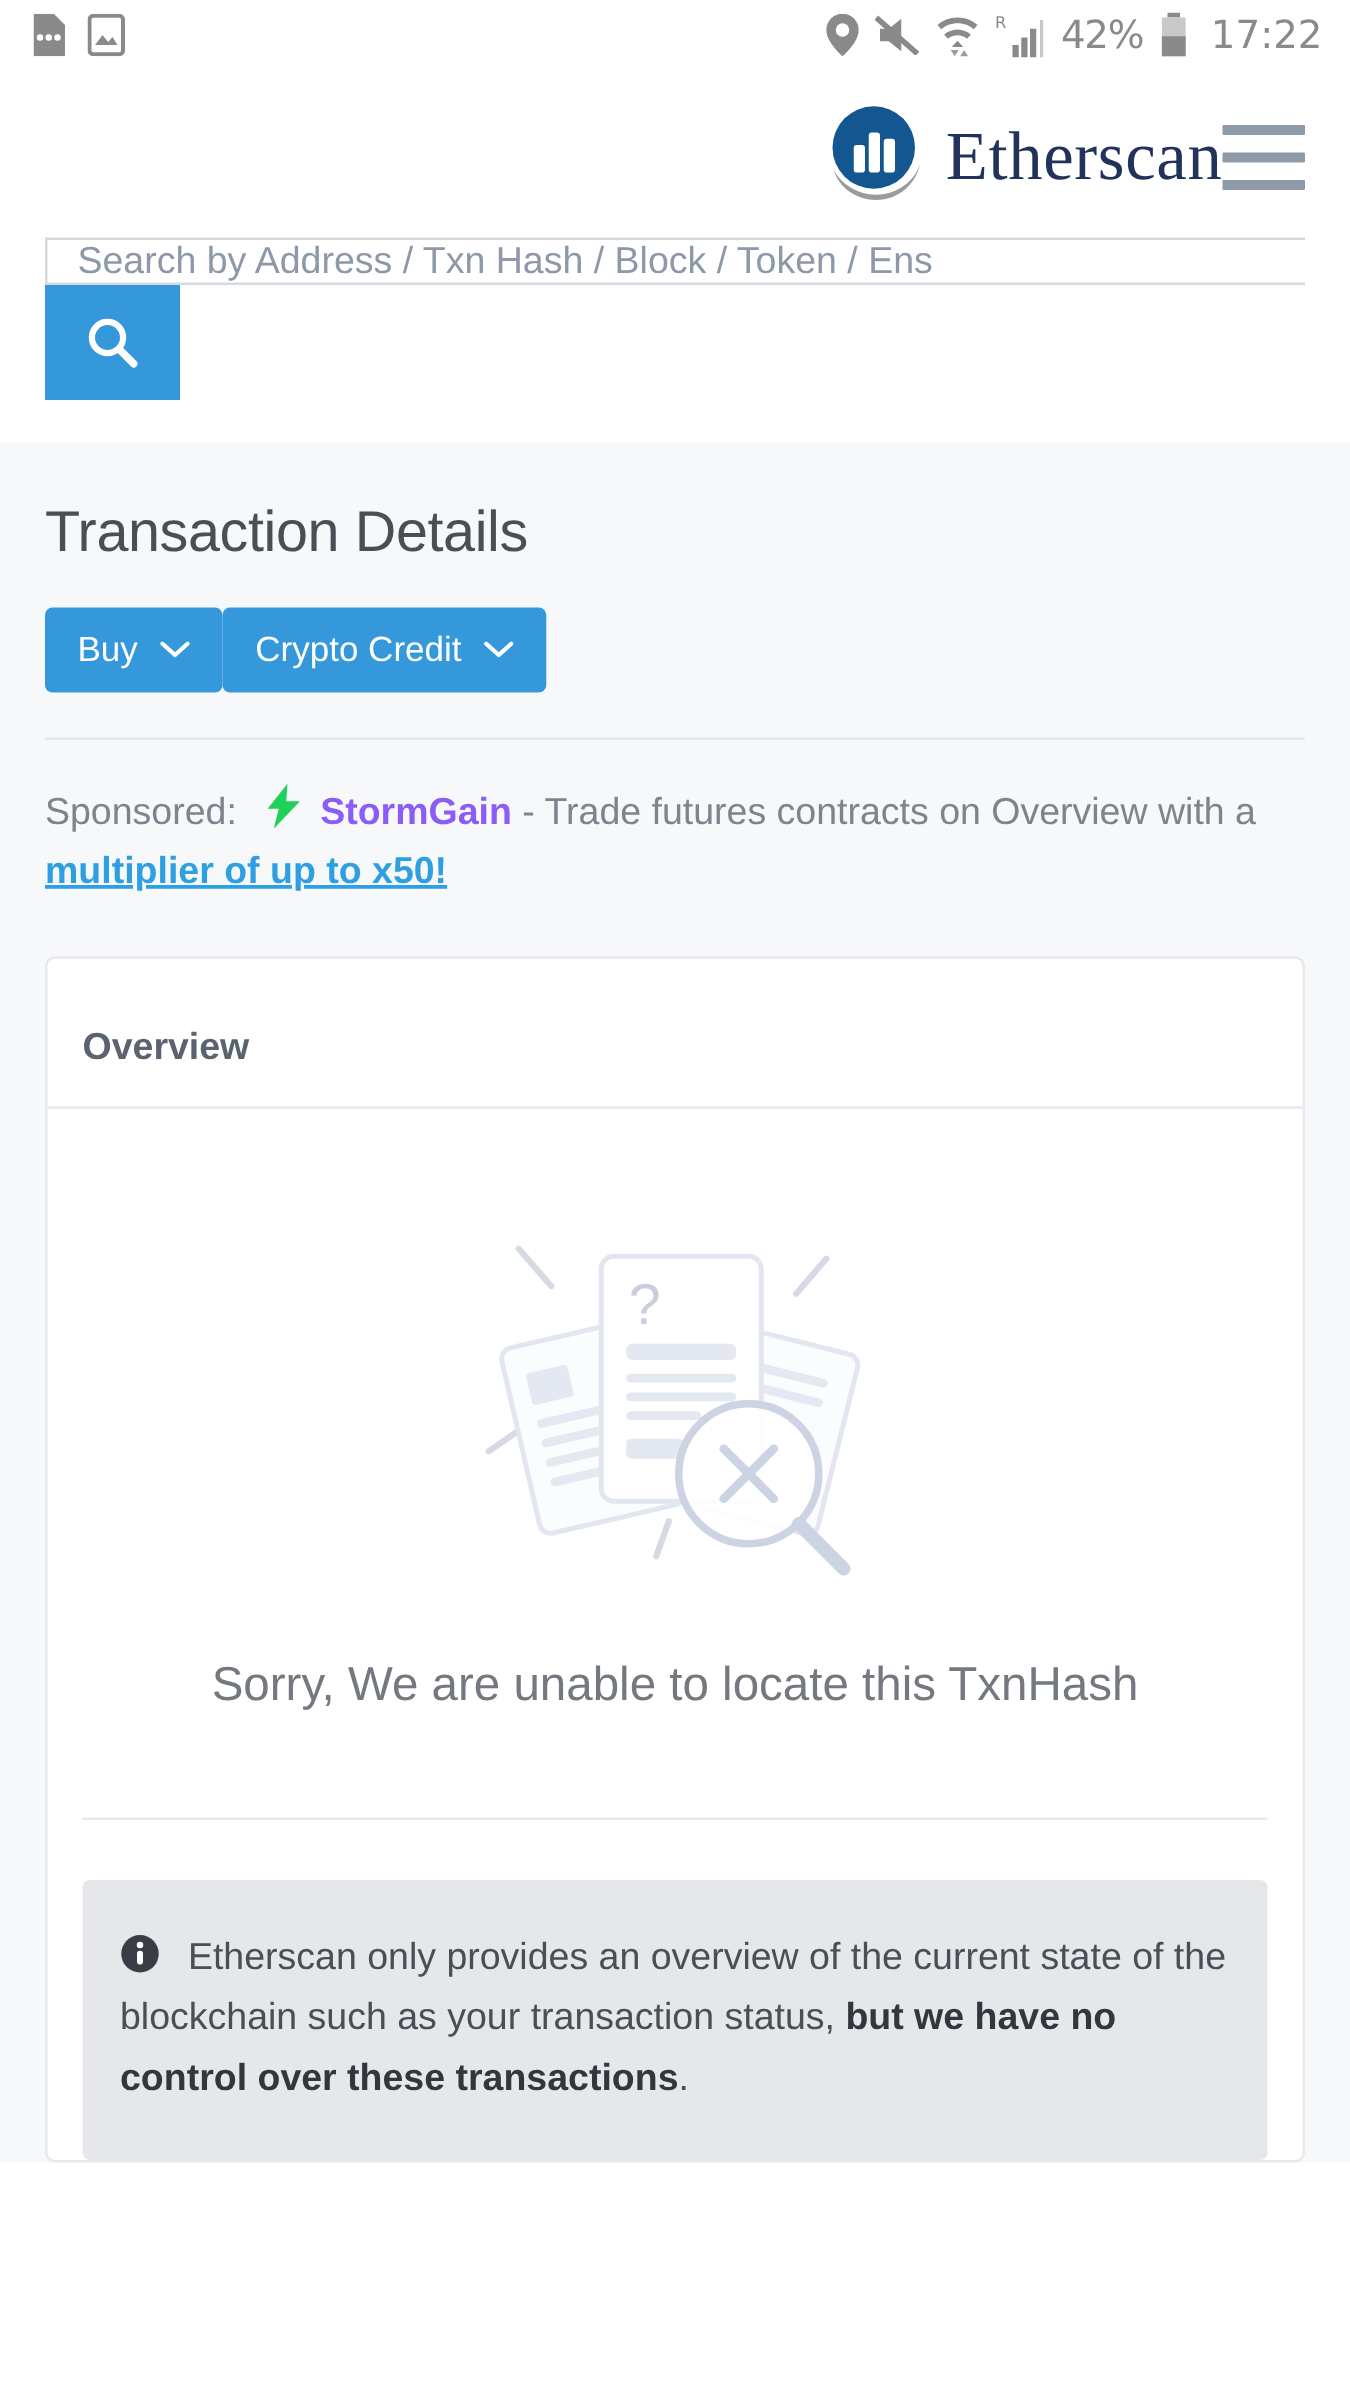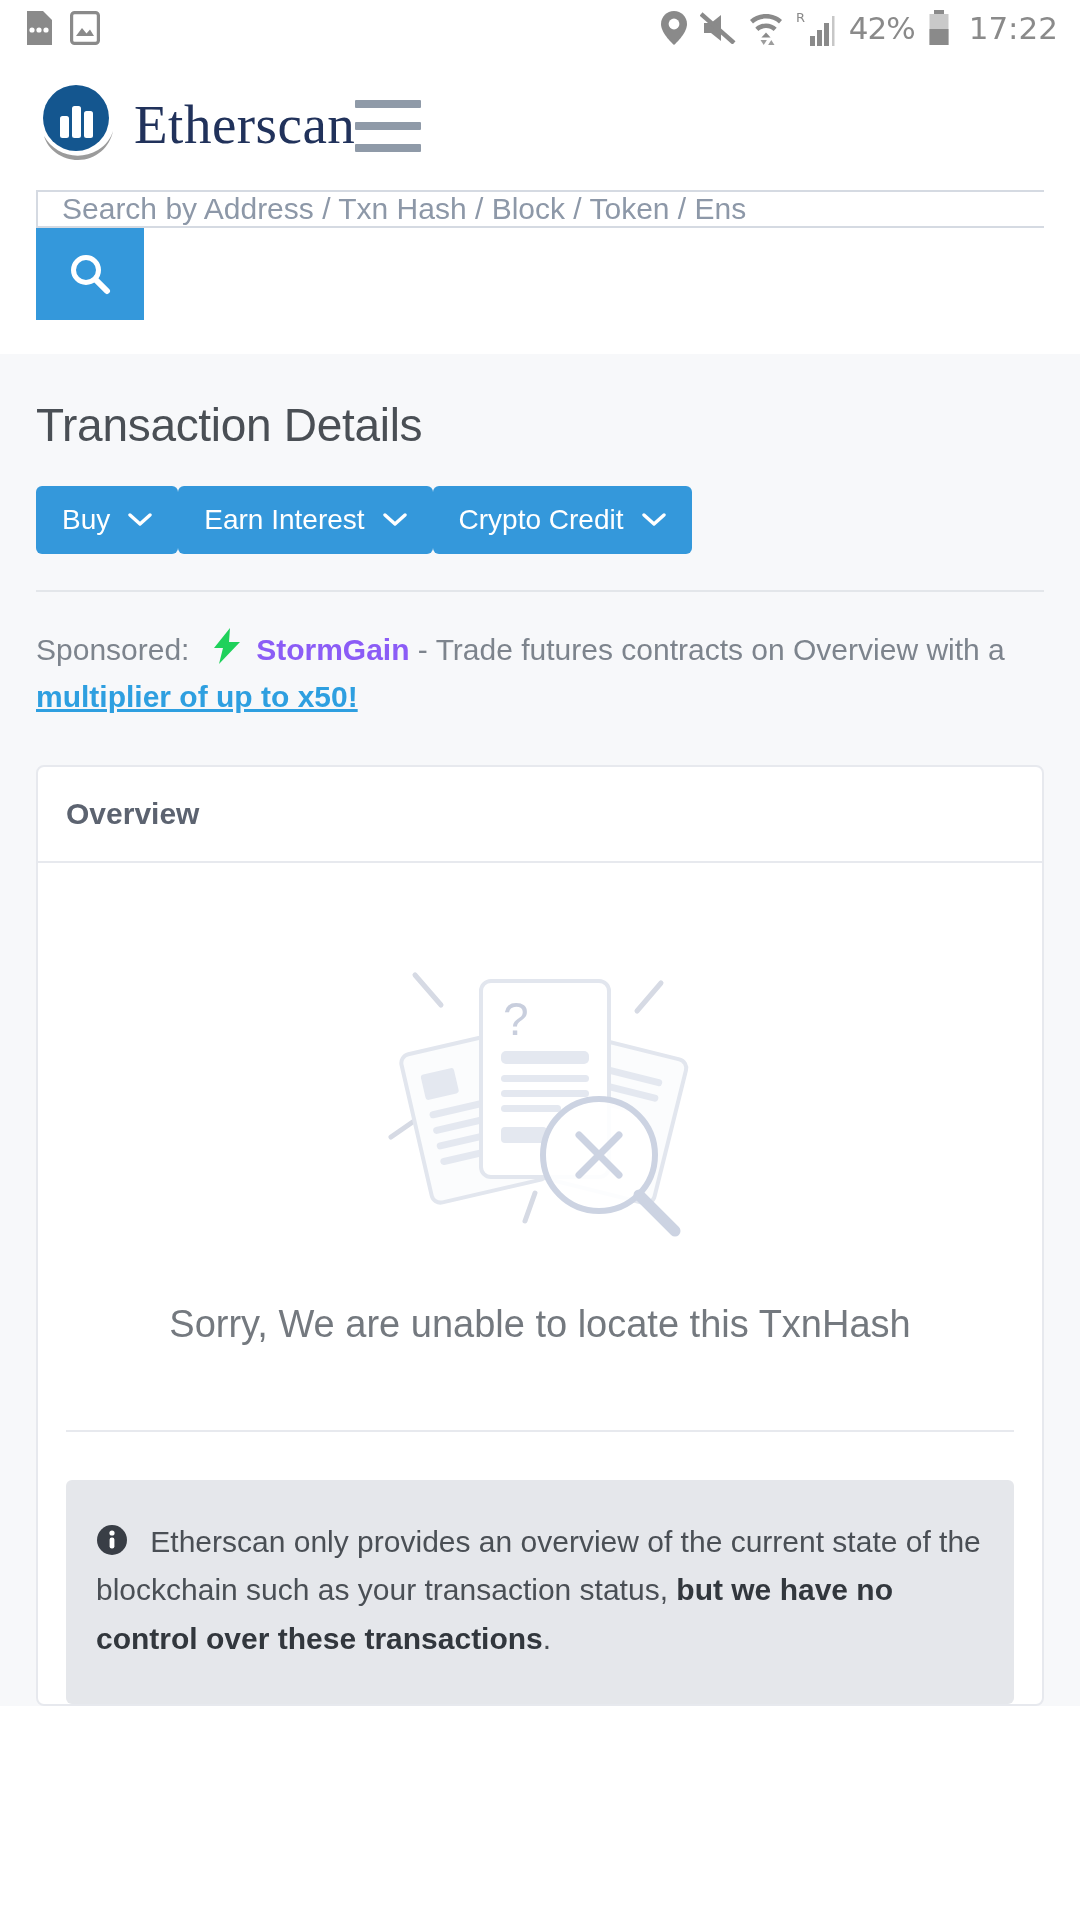--- a/index.html
+++ b/index.html
@@ -24,21 +24,21 @@
     font-family:"DejaVu Sans", sans-serif;
   }
   .sb-clock{
     font-size:31px; color:#8a8a8a; letter-spacing:0px; margin-left:6px;
     font-family:"DejaVu Sans", sans-serif;
   }
 
   
   .site-header{
     background:#fff; padding:26px 36px 0 36px;
-    display:flex; align-items:flex-start; justify-content:flex-start;
+    display:flex; align-items:flex-start; justify-content:flex-end;
   }
   .brand{ display:flex; align-items:center; gap:14px; }
   .logo-wrap{ width:84px; height:84px; position:relative; }
   .brand-name{
     font-family:"Liberation Serif", serif;
     font-size:55px; color:#21325b; letter-spacing:0.5px;
     line-height:1;
   }
   .hamburger{
     width:66px; height:52px; margin-top:18px;
@@ -94,21 +94,21 @@
   .sponsored .link{ color:#2e9fe0; font-weight:bold; }
 
   
   .card{
     margin-top:44px; background:#fff;
     border:2px solid #e7e9ee; border-radius:8px;
     overflow:hidden;
   }
   .card-head{
     padding:30px 28px; border-bottom:2px solid #e7e9ee;
-    font-size:30px; font-weight:bold; color:#5c6370;
+    font-size:30px; font-weight:bold; color:#5c6370;margin-top:24px;
   }
   .card-body{ padding:42px 28px 0 28px; }
   .illus{ display:flex; justify-content:center; margin-top:42px; }
   .notfound{
     text-align:center; font-size:38px; color:#74797f;
     padding:56px 0 84px 0; font-weight:400;
   }
   .hr-soft{ height:2px; background:#e7e9ee; margin:0 28px; }
 
   .info-box{
@@ -211,26 +211,20 @@
   <h1 class="page-title">Transaction Details</h1>
 
   <div class="btn-row">
     <button class="pill">
       <span>Buy</span>
       <svg class="chev" width="24" height="14" viewBox="0 0 24 14">
         <path d="M2 2l10 9 10-9" fill="none" stroke="#fff" stroke-width="3.4" stroke-linecap="round" stroke-linejoin="round"></path>
       </svg>
     </button>
     <button class="pill">
-      <span>Earn Interest</span>
-      <svg class="chev" width="24" height="14" viewBox="0 0 24 14">
-        <path d="M2 2l10 9 10-9" fill="none" stroke="#fff" stroke-width="3.4" stroke-linecap="round" stroke-linejoin="round"></path>
-      </svg>
-    </button>
-    <button class="pill">
       <span>Crypto Credit</span>
       <svg class="chev" width="24" height="14" viewBox="0 0 24 14">
         <path d="M2 2l10 9 10-9" fill="none" stroke="#fff" stroke-width="3.4" stroke-linecap="round" stroke-linejoin="round"></path>
       </svg>
     </button>
   </div>
 
   <div class="divider"></div>
 
   <div class="sponsored">

